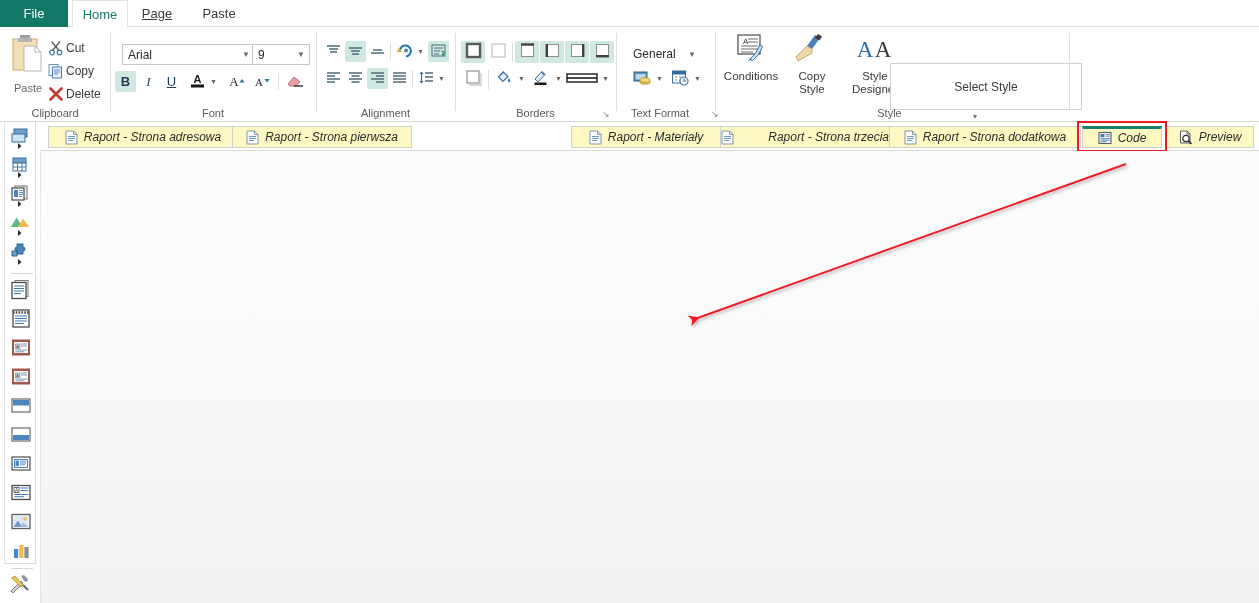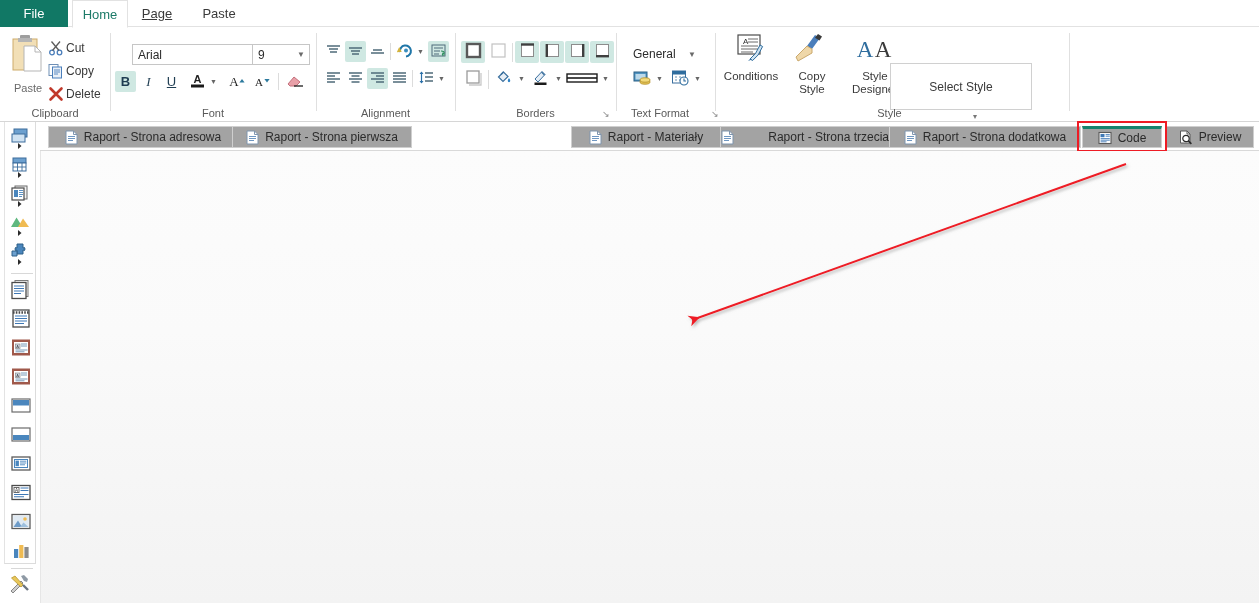--- a/index.html
+++ b/index.html
@@ -130,24 +130,24 @@
   }
 
   
   .doctabs {
     position: absolute; left: 0; top: 122px; width: 1259px; height: 29px;
     background: #ffffff;
     border-bottom: 1px solid #d9d9d9;
   }
   .doctab {
     position: absolute; top: 4px; height: 22px;
-    border: 1px solid #cfcfcf; background: #a3a3a3;
+    border: 1px solid #cfcfcf; background: #fef9c3;
     display: flex; align-items: center; justify-content: center;
     gap: 6px; cursor: pointer;
-    font-size: 12px; color: #2b2b2b;
+    font-size: 12px; color: #2b2b2b; font-style: italic;
   }
   .doctab.active { border-top: 3px solid #16836e; }
   .doctab .tico { display: flex; align-items: center; }
 
   .redbox {
     position: absolute;
     border: 2px solid #ee1c25;
     pointer-events: none;
   }
 
@@ -246,21 +246,21 @@
           </svg>
         </span>
         <span>Delete</span>
       </div>
 
       <div class="group-label">Clipboard</div>
     </div>
     <div class="group-sep" style="left:110px;"></div>
 
     <div class="group" style="left:112px;width:202px;">
-      <div class="combo" style="left:20px;top:17px;width:133px;height:21px;">
+      <div class="combo" style="left:10px;top:17px;width:133px;height:21px;">
         <span class="val">Arial</span>
         <span class="arw">▼</span>
       </div>
       <div class="combo" style="left:140px;top:17px;width:58px;height:21px;">
         <span class="val">9</span>
         <span class="arw">▼</span>
       </div>
 
       <div class="fbtn on" style="left:3px;top:44px;width:21px;height:21px;">
         <b style="font-size:13px;color:#1f3d52;">B</b>
@@ -559,21 +559,21 @@
         <span style="margin-bottom:2px;">
           <svg width="42" height="32" viewBox="0 0 42 32">
             <text x="11" y="24" font-size="23" font-family="Liberation Serif, serif" text-anchor="middle" fill="#2f6d9e">A</text>
             <text x="29" y="24" font-size="23" font-family="Liberation Serif, serif" text-anchor="middle" fill="#3a3a3a">A</text>
           </svg>
         </span>
         <span class="cap" style="white-space:pre-line;">Style
 Designer</span>
       </div>
 
-      <div class="stylebox" style="left:173px;top:36px;width:142px;height:47px;">
+      <div class="stylebox" style="left:173px;top:36px;width:192px;height:47px;">
         <span>Select Style</span>
       </div>
       <div class="styledrop" style="left:173px;top:85px;width:170px;">▾</div>
 
       <div class="group-label" style="left:0px;width:345px;">Style</div>
     </div>
     <div class="group-sep" style="left:1069px;"></div>
   </div>
 
   <div class="doctabs">

